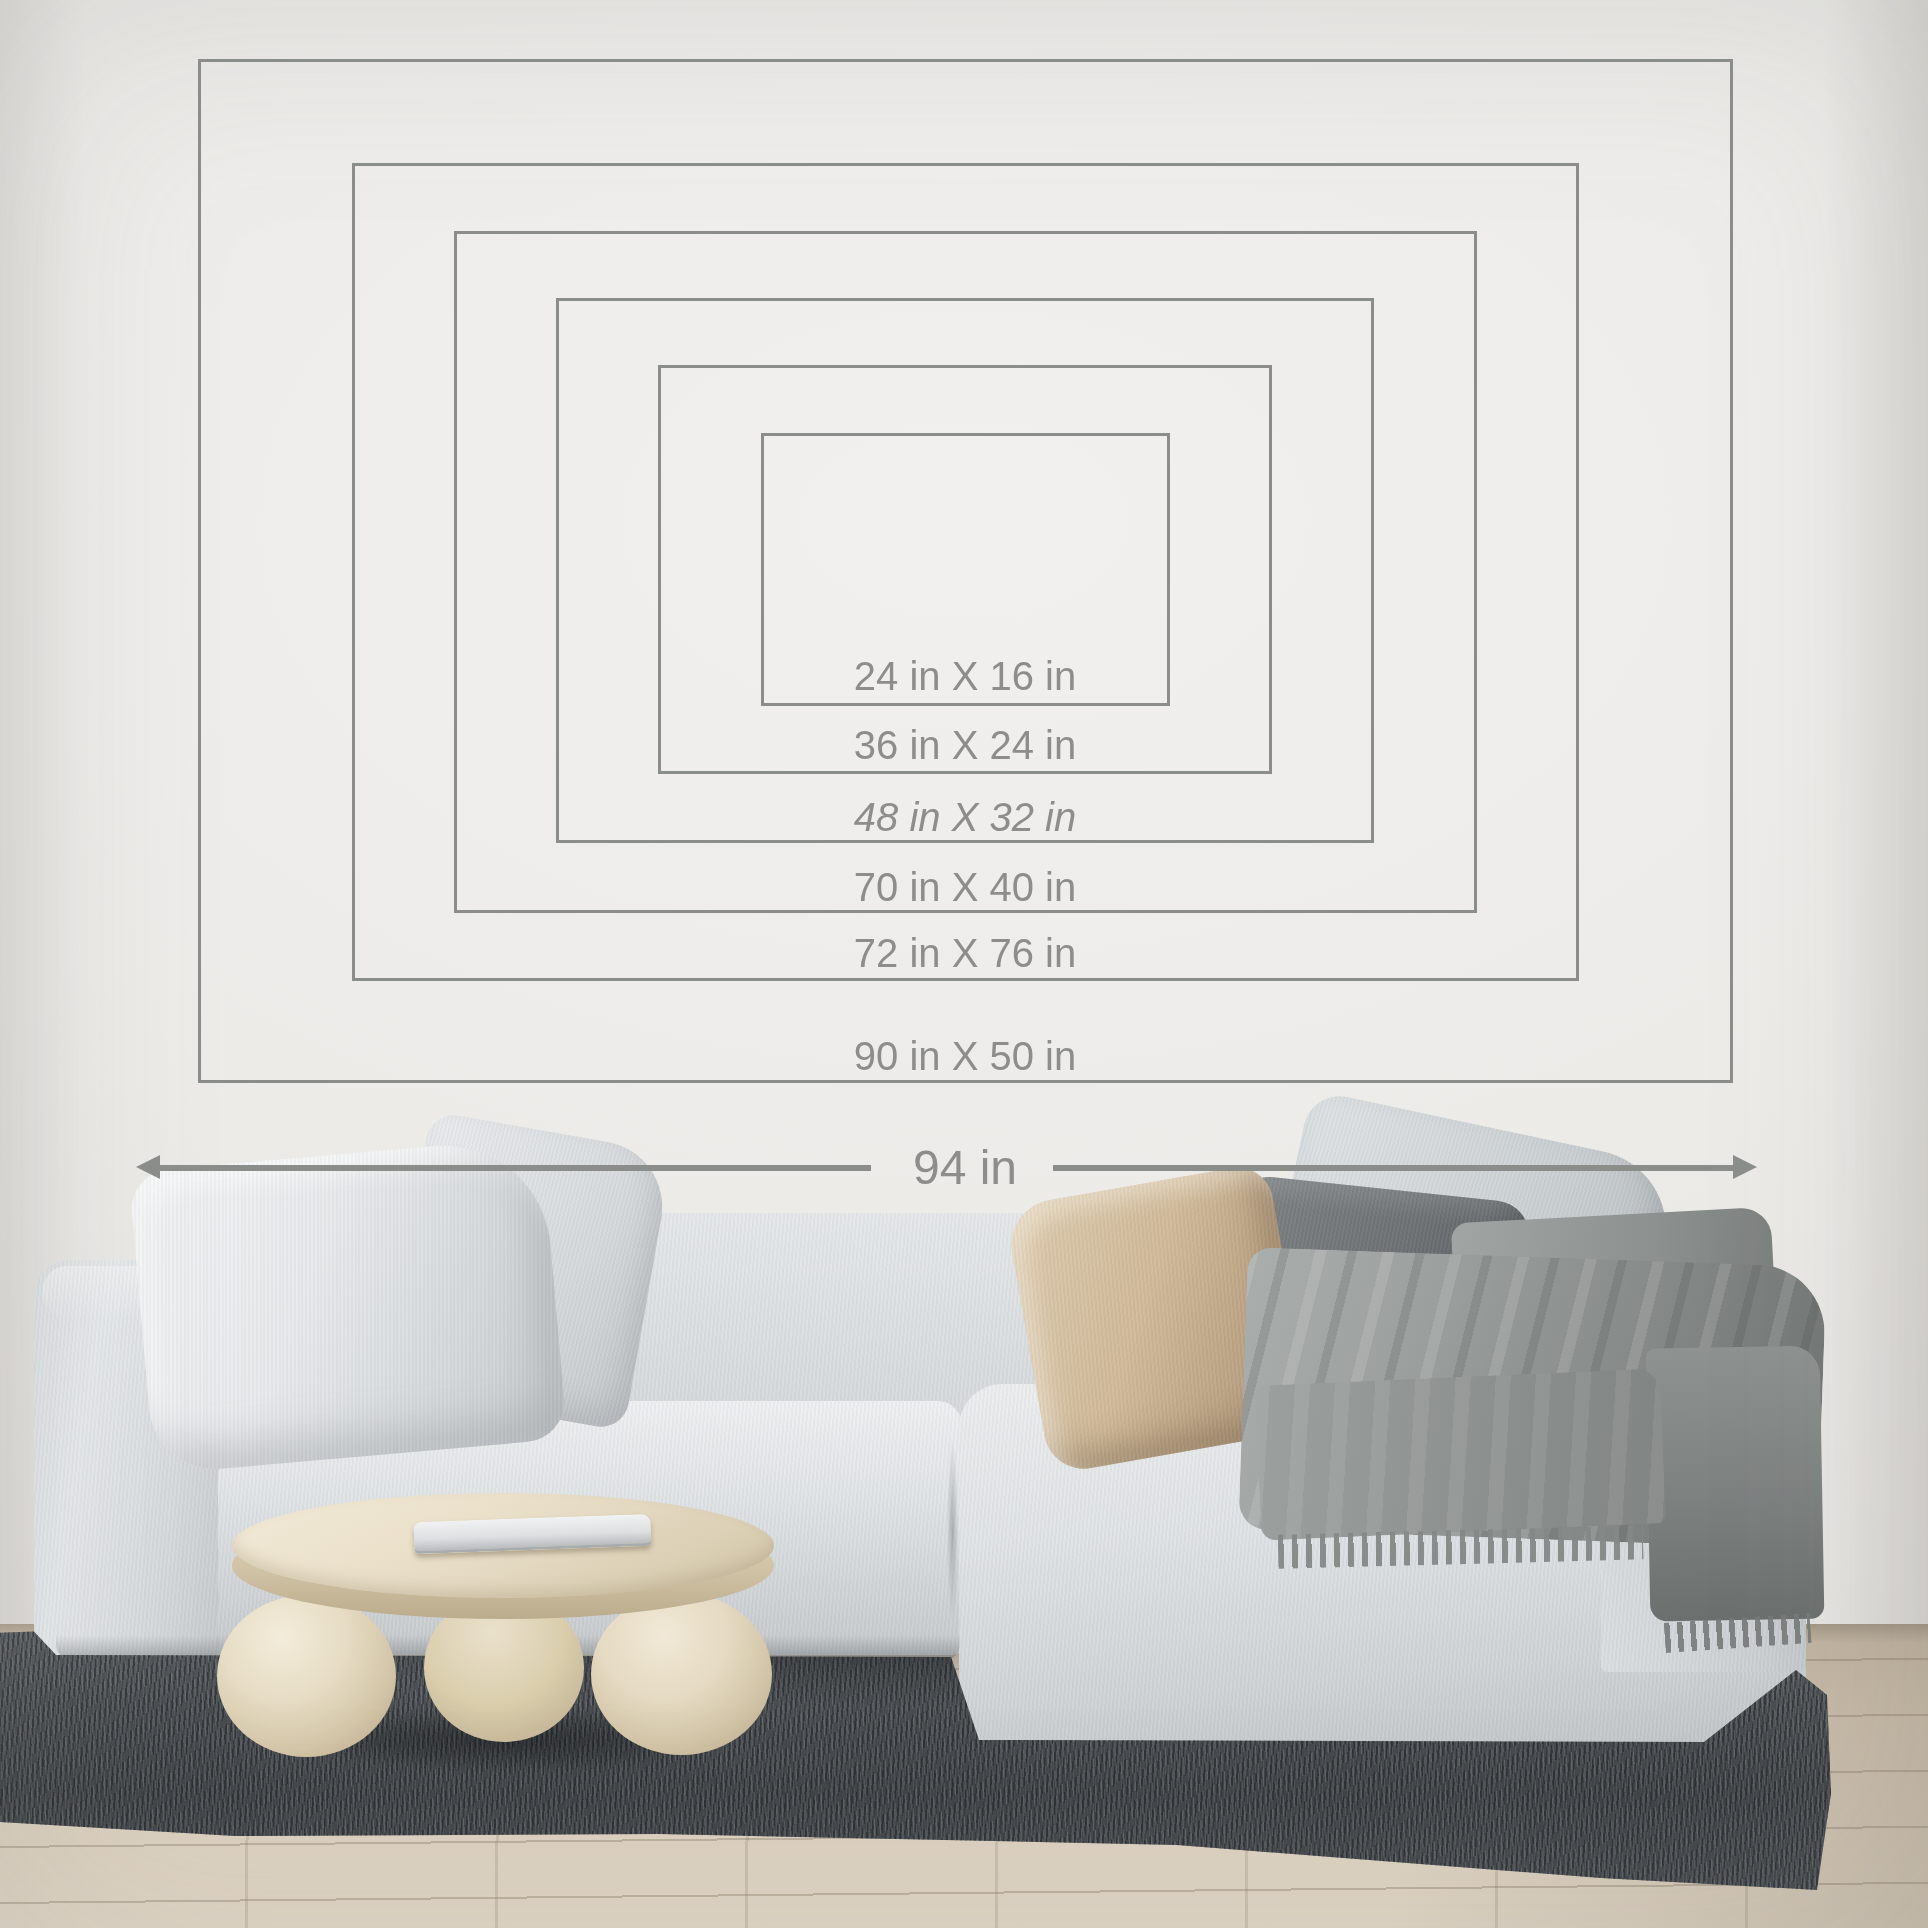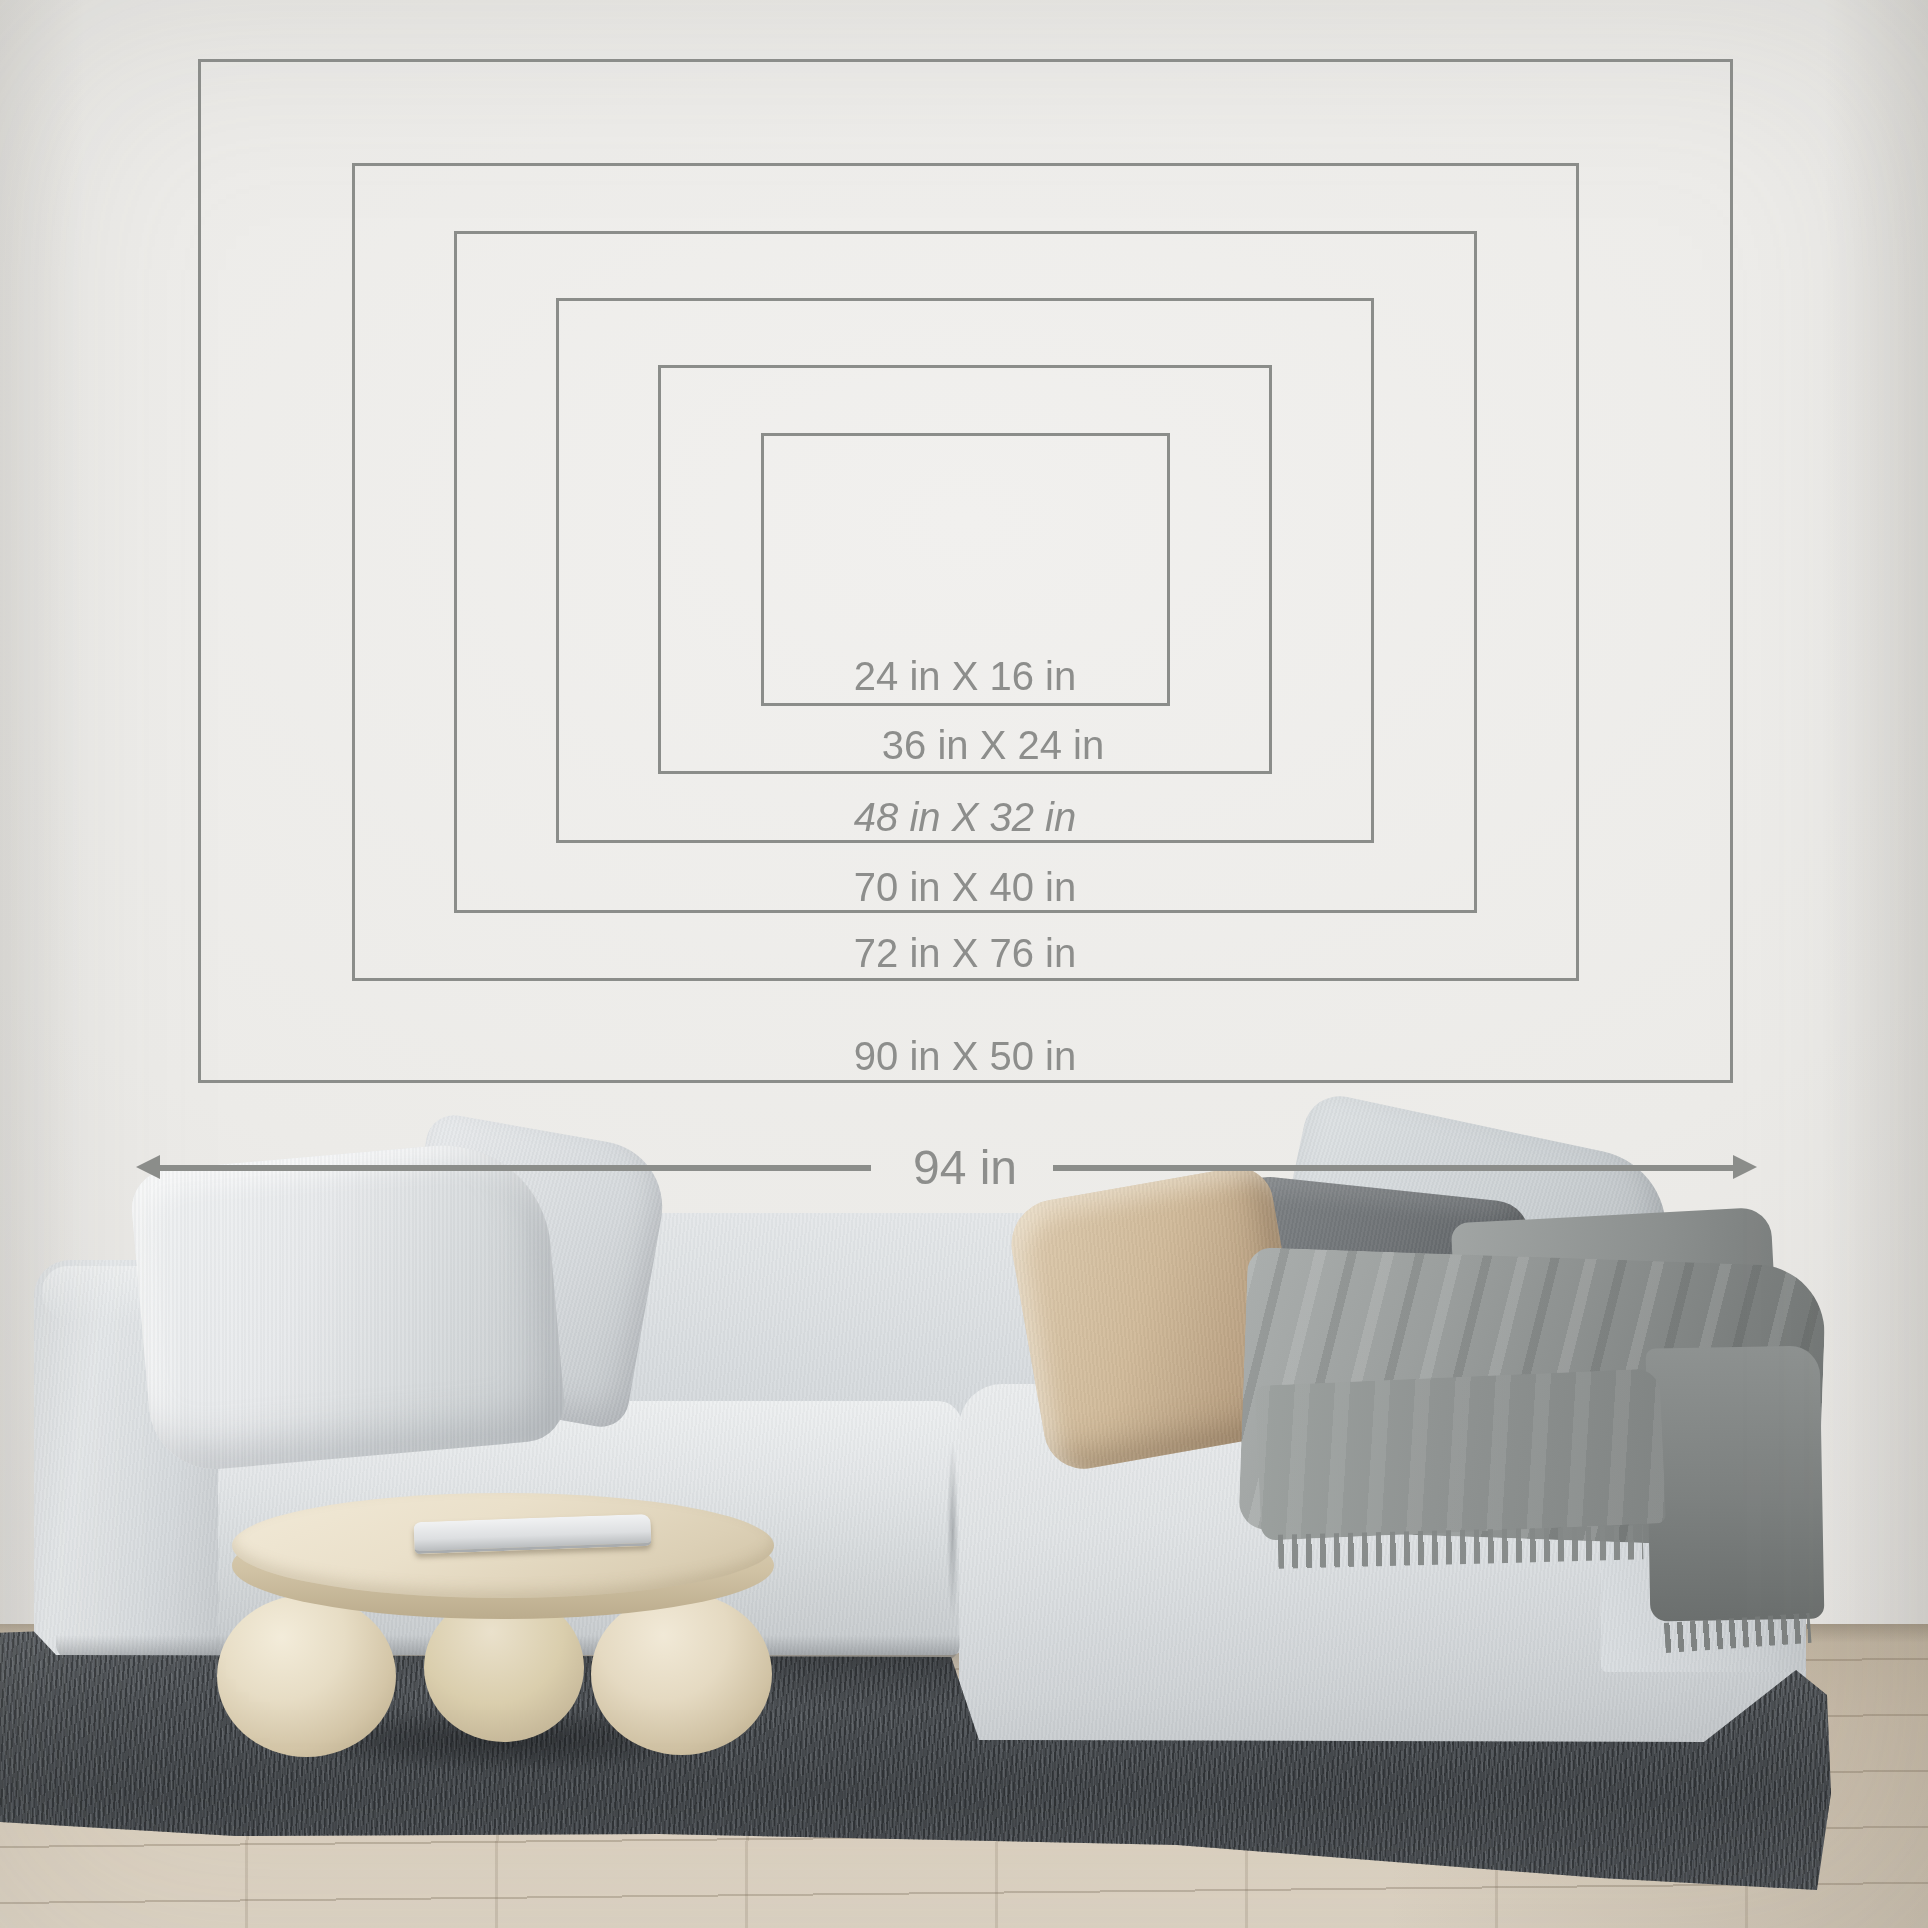--- a/index.html
+++ b/index.html
@@ -132,21 +132,21 @@
   .rect-0{left:198px;top:59px;width:1535px;height:1024px;}
   .rect-1{left:352px;top:163px;width:1227px;height:818px;}
   .rect-2{left:454px;top:231px;width:1023px;height:682px;}
   .rect-3{left:556px;top:298px;width:818px;height:545px;}
   .rect-4{left:658px;top:365px;width:614px;height:409px;}
   .rect-5{left:761px;top:433px;width:409px;height:273px;}
 
   .size-label{z-index:11;color:var(--text-color);font-size:40px;line-height:49px;height:49px;
     left:965px;transform:translateX(-50%);white-space:nowrap;text-align:left;}
   .lbl-0{top:1032px;} .lbl-1{top:929px;} .lbl-2{top:863px;}
-  .lbl-3{top:793px;font-style:italic;}  .lbl-4{top:721px;margin-left:28px;} .lbl-5{top:652px;}
+  .lbl-3{top:793px;font-style:italic;}  .lbl-4{top:721px;} .lbl-5{top:652px;}
 
   .arrow-seg{height:5.6px;background:var(--line-color);z-index:11;}
   .arrow-seg-left{left:158px;top:1165px;width:713px;}
   .arrow-seg-right{left:1053px;top:1165px;width:680px;}
   .arrow-head{width:0;height:0;z-index:11;border-top:12.2px solid transparent;border-bottom:12.2px solid transparent;}
   .arrow-head-left{left:136px;top:1155px;border-right:24.5px solid var(--line-color);}
   .arrow-head-right{left:1733px;top:1155px;border-left:24.5px solid var(--line-color);}
   .ref-label{z-index:11;color:var(--text-color);font-size:48px;line-height:53px;height:53px;
     left:965px;top:1141px;transform:translateX(-50%);white-space:nowrap;}
 </style>

